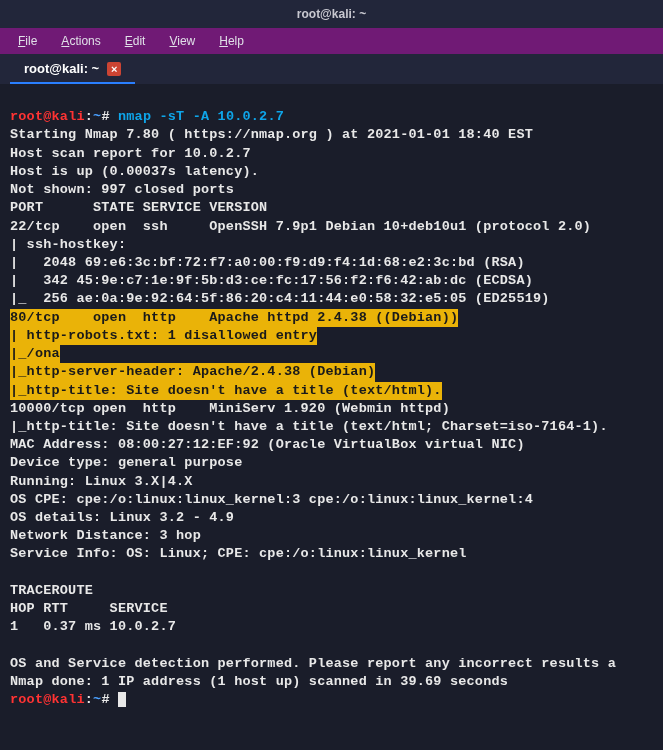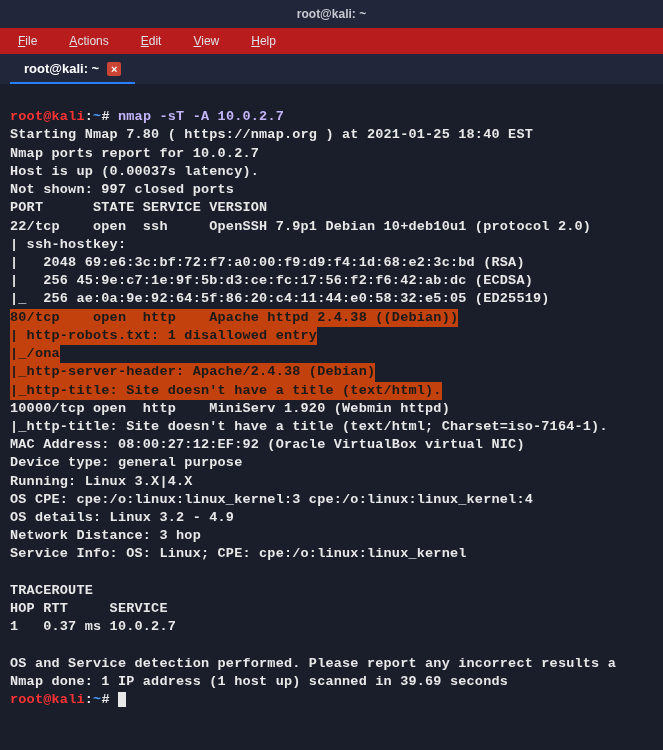--- a/index.html
+++ b/index.html
@@ -17,26 +17,26 @@
       height: 28px;
       display: flex;
       align-items: center;
       justify-content: center;
       color: #c8c8d0;
       font-family: sans-serif;
       font-size: 12px;
       font-weight: bold;
     }
     .menubar {
-      background: #b91c1c;
+      background: #701a75;
       height: 26px;
       display: flex;
       align-items: center;
       padding: 0 10px;
-      gap: 16px;
+      gap: 8px;
       font-family: sans-serif;
       font-size: 12px;
       color: #e0e0e8;
     }
     .menu-item {
       padding: 4px 8px;
       cursor: pointer;
     }
     .menu-item .accel { text-decoration: underline; }
     .tabbar {
@@ -76,24 +76,24 @@
       white-space: pre;
       line-height: 1.35;
       font-weight: bold;
       letter-spacing: 0.2px;
     }
     .prompt .user { color: #ff3333; margin-top: 44px; }
     .prompt .host { color: #ff3333; text-align: center; }
     .prompt .at { color: #ff3333; }
     .prompt .path { color: #4aa0ff; }
     .prompt .hash { color: #e8e8e8; }
-    .cmd { color: #c4b5fd; }
+    .cmd { color: #0ea5e9; }
     .out { color: #e8e8e8; }
     .highlight {
-      background: #c2410c;
+      background: #eab308;
       color: #1a1a1a;
       display: inline-block;
     }
     .hl-line {
       line-height: 1.35;
     }
     .cursor {
       background: #e8e8e8;
       display: inline-block;
       width: 8px;
@@ -118,29 +118,29 @@
 
 <div class="tabbar">
   <div class="tab active">
     <span>root@kali: ~</span>
     <span class="close-icon">×</span>
   </div>
 </div>
 
 <div class="terminal">
 <span class="prompt"><span class="user">root</span><span class="at">@</span><span class="host">kali</span><span class="out">:</span><span class="path">~</span><span class="hash">#</span> <span class="cmd">nmap -sT -A 10.0.2.7</span></span>
-<span class="out">Starting Nmap 7.80 ( https://nmap.org ) at 2021-01-25 18:40 EST</span>
-<span class="out">Nmap ports report for 10.0.2.7</span>
+<span class="out">Starting Nmap 7.80 ( https://nmap.org ) at 2021-01-01 18:40 EST</span>
+<span class="out">Host scan report for 10.0.2.7</span>
 <span class="out">Host is up (0.00037s latency).</span>
 <span class="out">Not shown: 997 closed ports</span>
 <span class="out">PORT      STATE SERVICE VERSION</span>
 <span class="out">22/tcp    open  ssh     OpenSSH 7.9p1 Debian 10+deb10u1 (protocol 2.0)</span>
 <span class="out">| ssh-hostkey:</span>
 <span class="out">|   2048 69:e6:3c:bf:72:f7:a0:00:f9:d9:f4:1d:68:e2:3c:bd (RSA)</span>
-<span class="out">|   256 45:9e:c7:1e:9f:5b:d3:ce:fc:17:56:f2:f6:42:ab:dc (ECDSA)</span>
+<span class="out">|   342 45:9e:c7:1e:9f:5b:d3:ce:fc:17:56:f2:f6:42:ab:dc (ECDSA)</span>
 <span class="out">|_  256 ae:0a:9e:92:64:5f:86:20:c4:11:44:e0:58:32:e5:05 (ED25519)</span>
 <span class="hl-line"><span class="highlight">80/tcp    open  http    Apache httpd 2.4.38 ((Debian))</span></span>
 <span class="hl-line"><span class="highlight">| http-robots.txt: 1 disallowed entry</span></span>
 <span class="hl-line"><span class="highlight">|_/ona</span></span>
 <span class="hl-line"><span class="highlight">|_http-server-header: Apache/2.4.38 (Debian)</span></span>
 <span class="hl-line"><span class="highlight">|_http-title: Site doesn't have a title (text/html).</span></span>
 <span class="out">10000/tcp open  http    MiniServ 1.920 (Webmin httpd)</span>
 <span class="out">|_http-title: Site doesn't have a title (text/html; Charset=iso-7164-1).</span>
 <span class="out">MAC Address: 08:00:27:12:EF:92 (Oracle VirtualBox virtual NIC)</span>
 <span class="out">Device type: general purpose</span>

